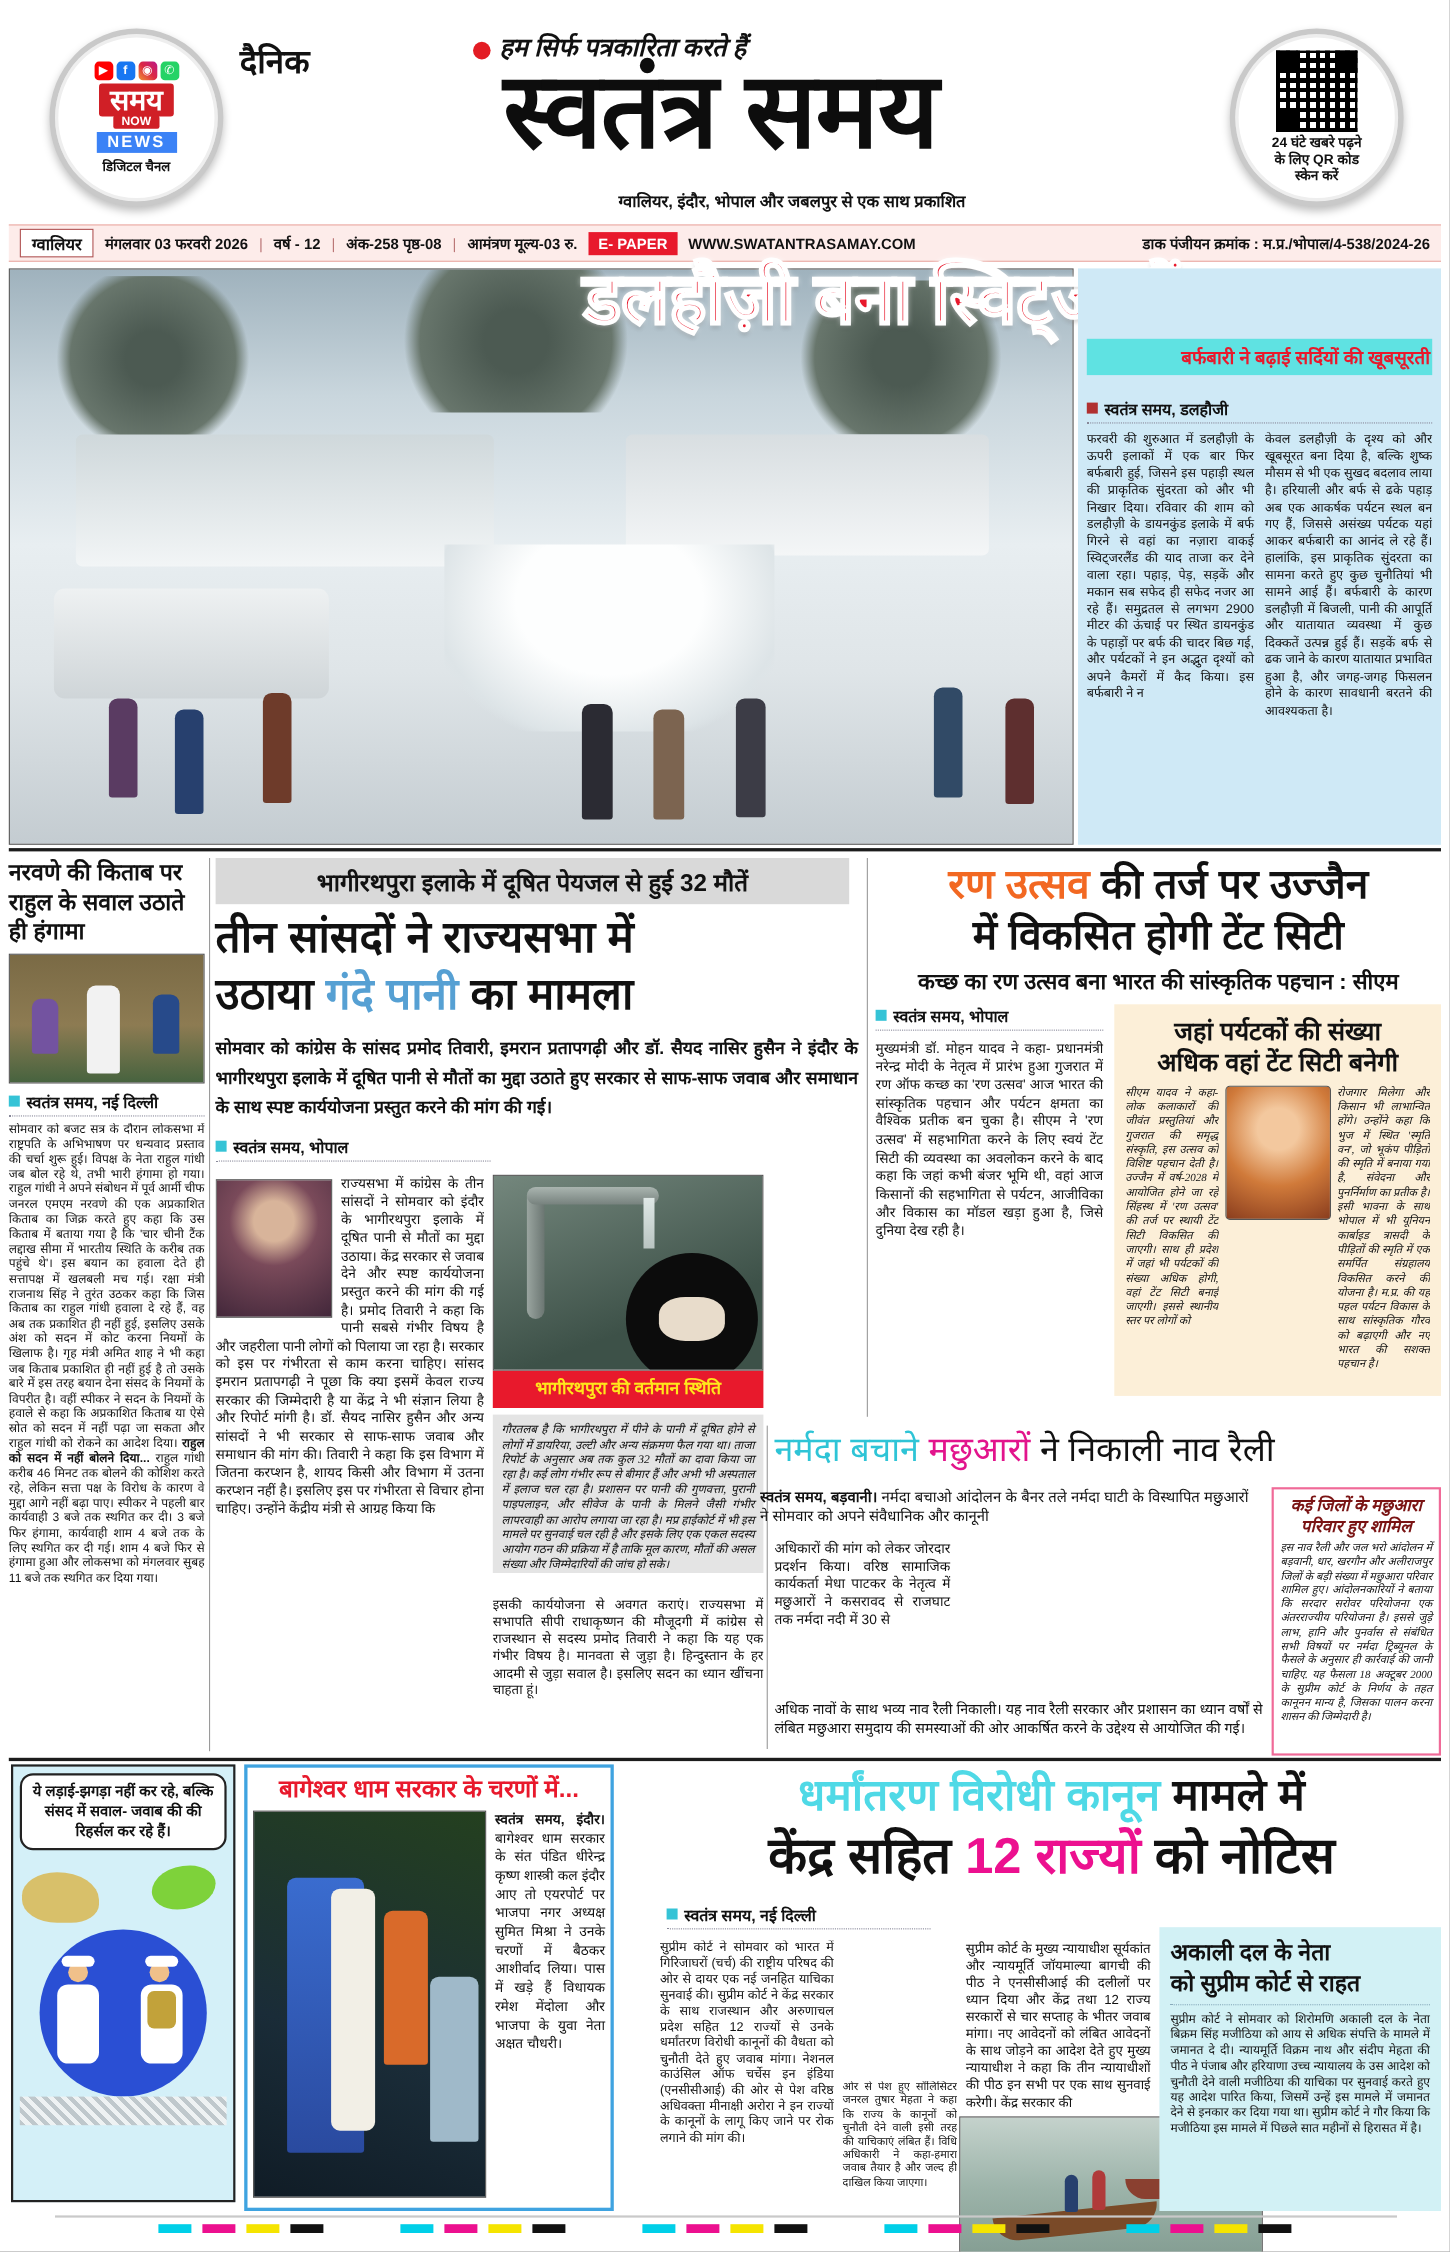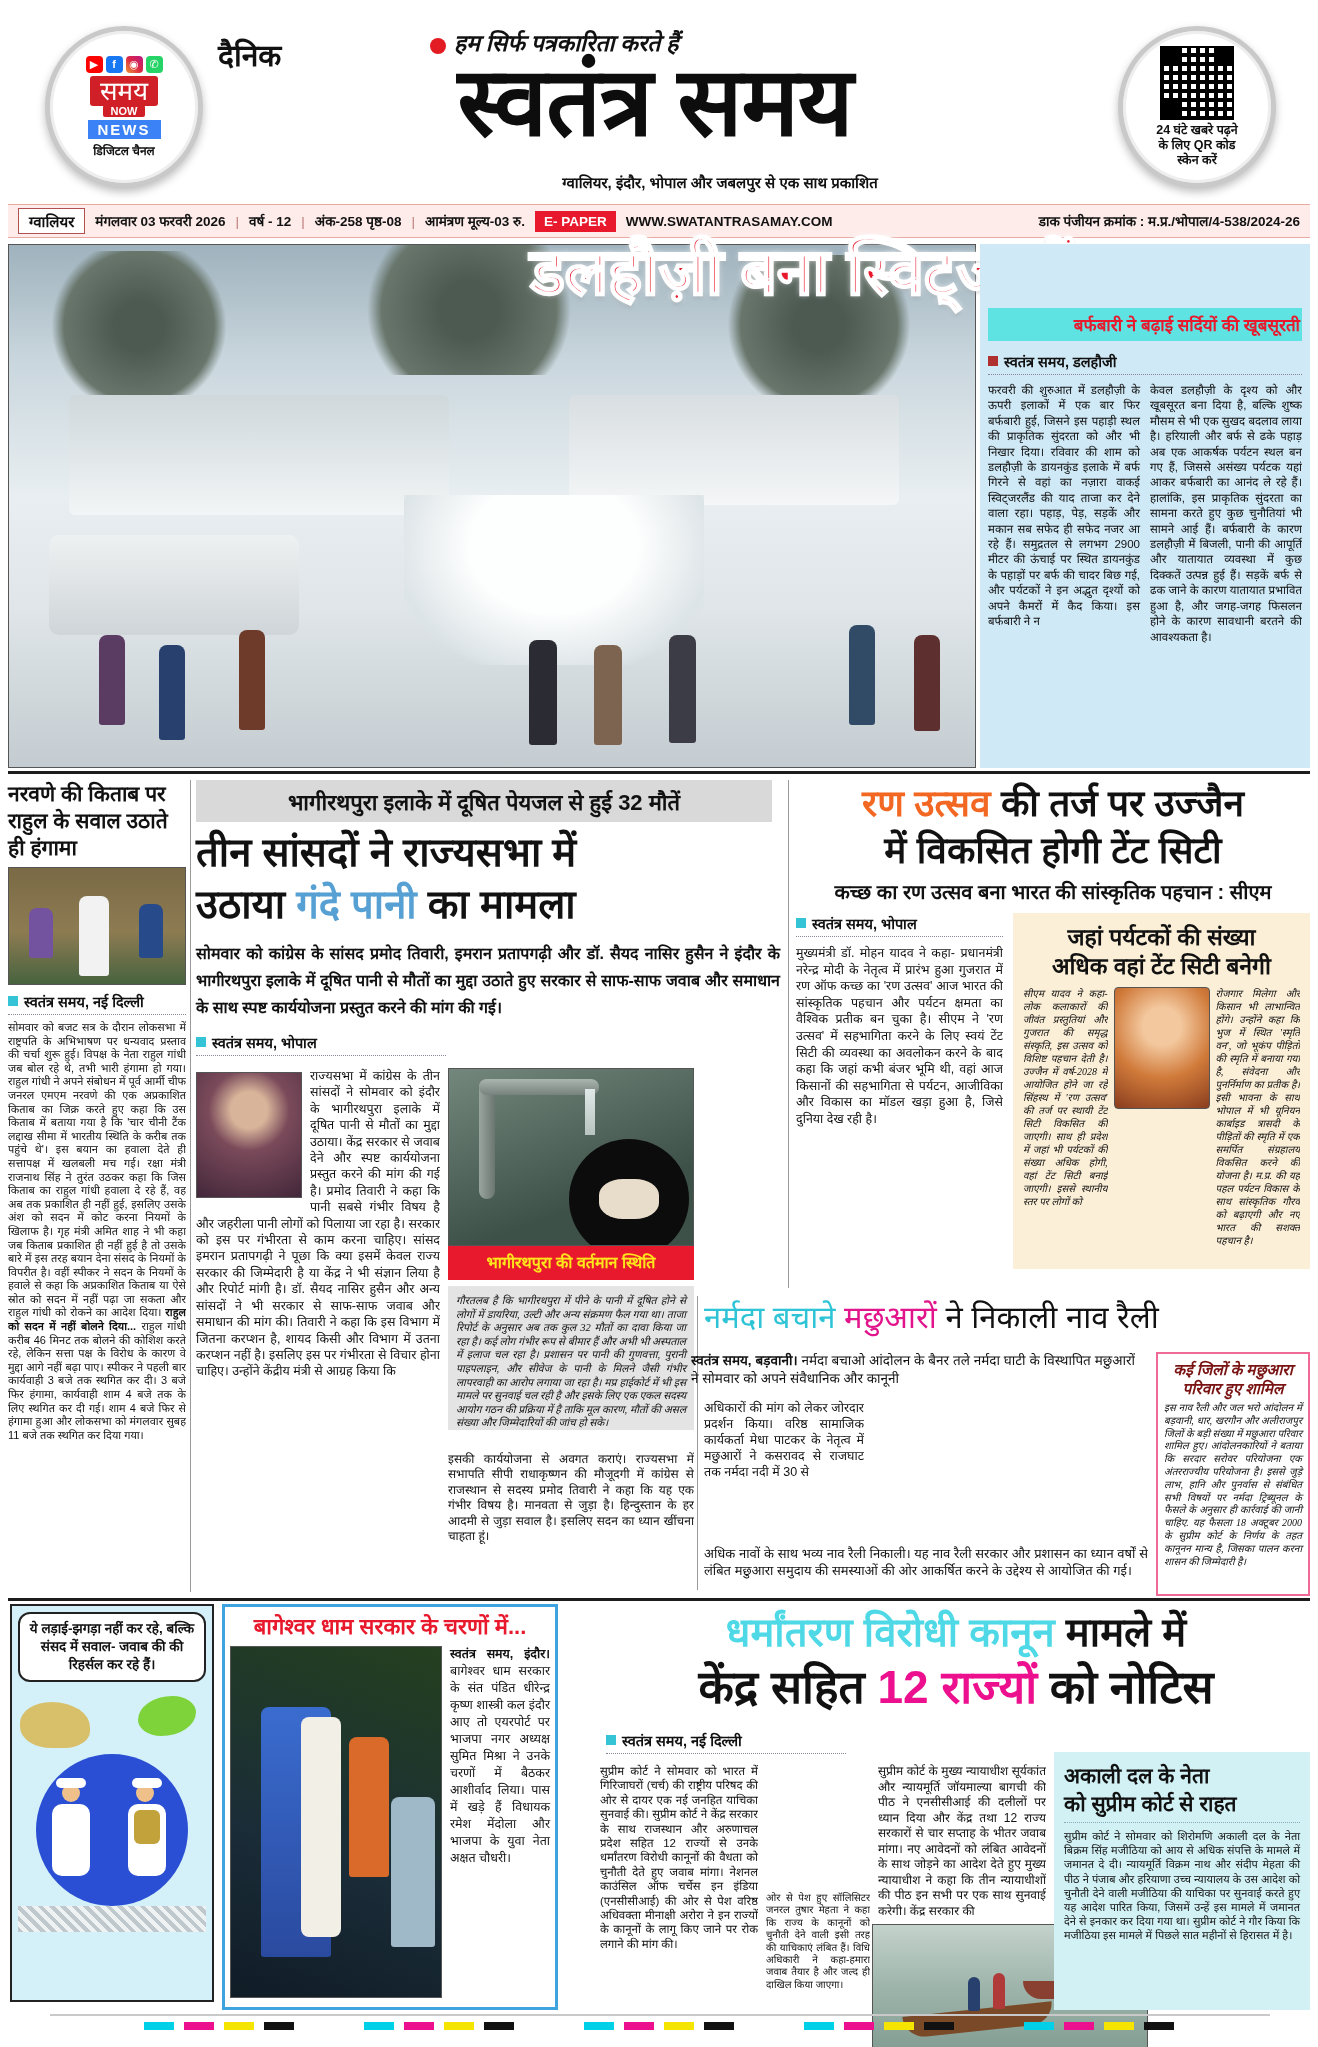--- a/index.html
+++ b/index.html
@@ -11,21 +11,21 @@
   .ph{position:relative;overflow:hidden;border:1px solid #555}
   .vline{position:absolute;width:1px;background:#9a9a9a}
   .hrule{position:absolute;height:3px;background:#1c1c1c}
 
   
   .oval{position:absolute;width:158px;height:162px;border-radius:50%;background:#fff;
         border:5px solid #c9c9c9;box-shadow:0 4px 8px rgba(0,0,0,.25), inset 0 0 0 3px #eee;
         display:flex;flex-direction:column;align-items:center;justify-content:center;gap:3px;text-align:center}
   .soc{display:flex;gap:3px}
   .soc span{width:17px;height:17px;border-radius:4px;color:#fff;font-size:11px;line-height:17px;display:inline-block;font-weight:bold}
-  .logo-samay{background:#d01f26;color:#fff;font-weight:400;font-size:26px;line-height:30px;padding:0 10px;border-radius:3px}
+  .logo-samay{background:#d01f26;color:#fff;font-weight:700;font-size:26px;line-height:30px;padding:0 10px;border-radius:3px}
   .logo-now{background:#d01f26;color:#fff;font-weight:bold;font-size:11px;padding:0 8px;border-radius:2px;margin-top:-4px}
   .logo-news{background:#3b82f6;color:#fff;font-weight:900;font-size:15px;letter-spacing:2px;padding:1px 10px}
   .logo-chan{font-size:12px;font-weight:bold}
   .m-title{font-weight:900;font-size:96px;line-height:1.05;letter-spacing:-1px;color:#0d0d0d;text-align:center}
   .m-daily{font-weight:900;font-size:30px}
   .m-tag{font-family:"Liberation Serif","DejaVu Serif",serif;font-style:italic;font-weight:bold;font-size:23px}
   .red-dot{display:inline-block;width:16px;height:16px;border-radius:50%;background:#e31c23;margin-right:8px;vertical-align:middle}
   .m-pub{font-weight:bold;font-size:15px}
   .qr{width:74px;height:74px;background:
         linear-gradient(#000,#000) 0 0/20px 20px no-repeat,
@@ -164,21 +164,21 @@
     <div class="pp" style="left:585px;top:400px;width:28px;height:100px;background:#7c6450"></div>
     <div class="pp" style="left:660px;top:390px;width:27px;height:108px;background:#3c3c46"></div>
     <div class="pp" style="left:840px;top:380px;width:26px;height:100px;background:#314a66"></div>
     <div class="pp" style="left:905px;top:390px;width:26px;height:96px;background:#5e2f2f"></div>
   </div>
 
   <h2 class="lead-headline">डलहौज़ी बना स्विट्जरलैंड</h2>
 
   <aside class="lead-col">
     <div class="strap">बर्फबारी ने बढ़ाई सर्दियों की खूबसूरती</div>
-    <div class="byline" style="margin-top:10px">
+    <div class="byline" style="margin-top:20px">
       <span class="sq red"></span>
       <span>स्वतंत्र समय, डलहौजी</span>
     </div>
     <div class="lead-cols">
       <div>फरवरी की शुरुआत में डलहौज़ी के ऊपरी इलाकों में एक बार फिर बर्फबारी हुई, जिसने इस पहाड़ी स्थल की प्राकृतिक सुंदरता को और भी निखार दिया। रविवार की शाम को डलहौज़ी के डायनकुंड इलाके में बर्फ गिरने से वहां का नज़ारा वाकई स्विट्जरलैंड की याद ताजा कर देने वाला रहा। पहाड़, पेड़, सड़कें और मकान सब सफेद ही सफेद नजर आ रहे हैं। समुद्रतल से लगभग 2900 मीटर की ऊंचाई पर स्थित डायनकुंड के पहाड़ों पर बर्फ की चादर बिछ गई, और पर्यटकों ने इन अद्भुत दृश्यों को अपने कैमरों में कैद किया। इस बर्फबारी ने न</div>
       <div>केवल डलहौज़ी के दृश्य को और खूबसूरत बना दिया है, बल्कि शुष्क मौसम से भी एक सुखद बदलाव लाया है। हरियाली और बर्फ से ढके पहाड़ अब एक आकर्षक पर्यटन स्थल बन गए हैं, जिससे असंख्य पर्यटक यहां आकर बर्फबारी का आनंद ले रहे हैं। हालांकि, इस प्राकृतिक सुंदरता का सामना करते हुए कुछ चुनौतियां भी सामने आई हैं। बर्फबारी के कारण डलहौज़ी में बिजली, पानी की आपूर्ति और यातायात व्यवस्था में कुछ दिक्कतें उत्पन्न हुई हैं। सड़कें बर्फ से ढक जाने के कारण यातायात प्रभावित हुआ है, और जगह-जगह फिसलन होने के कारण सावधानी बरतने की आवश्यकता है।</div>
     </div>
   </aside>
 
   <div class="hrule" style="left:8px;top:771px;width:1302px"></div>

